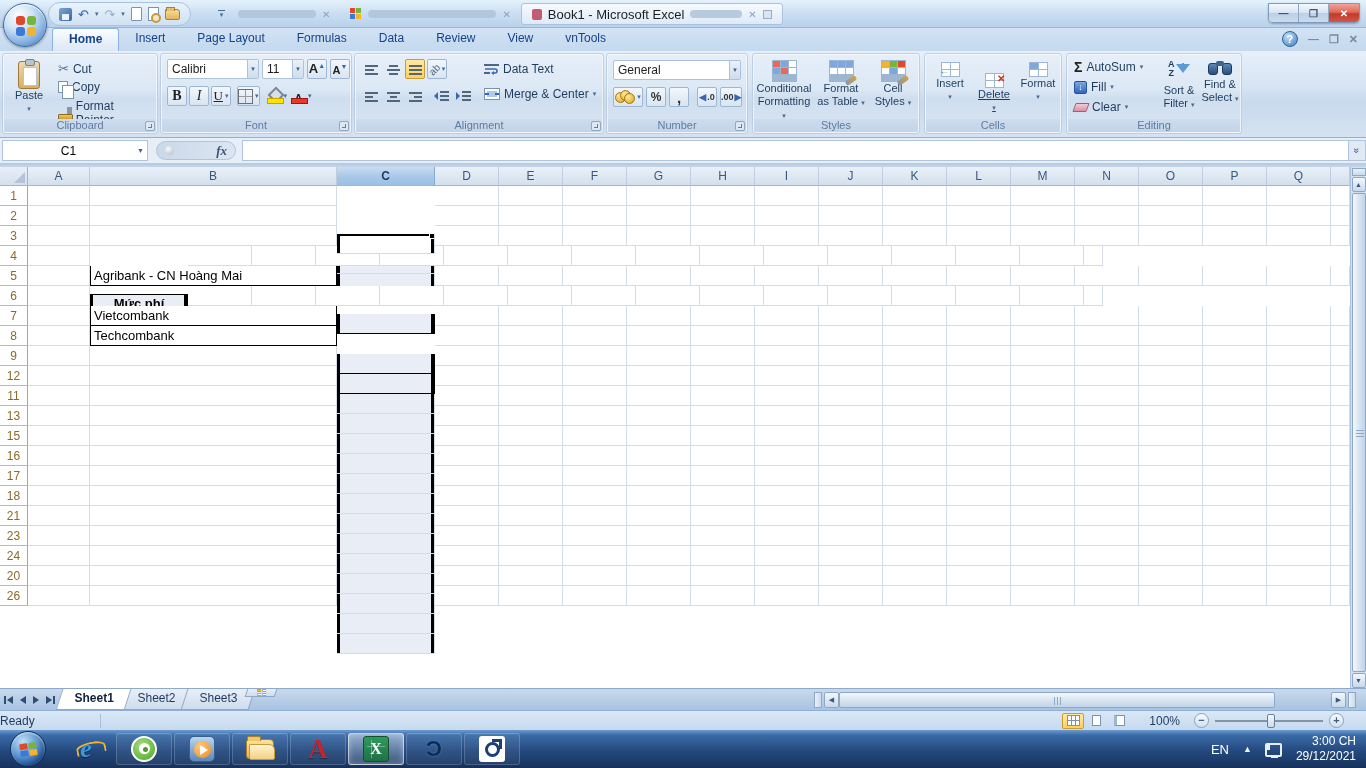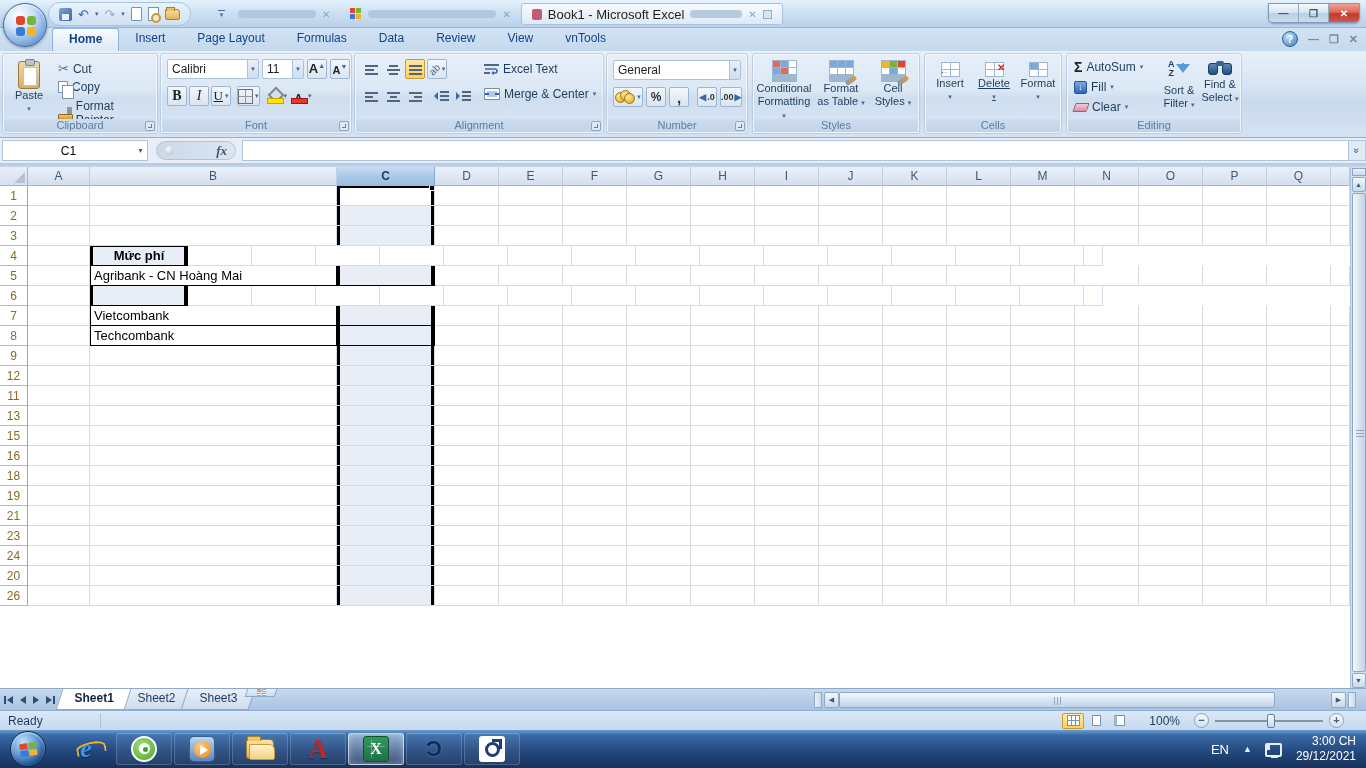--- a/index.html
+++ b/index.html
@@ -167,21 +167,21 @@
     background:linear-gradient(180deg,#EAF0F8 0%,#DEE7F2 55%,#D3DfeE 100%);
     border-right:1px solid #C0CCDC;border-bottom:1px solid #9EB6CE;}
   .col-hdr.sel{background:linear-gradient(180deg,#C9DDF2 0%,#A8C7E8 55%,#9BC0E4 100%);color:#1E3C5C;font-weight:bold;border-right:1px solid #86A9CC;}
   .grid-row{display:flex;height:20px;}
   .row-hdr{width:28px;height:20px;display:flex;align-items:center;justify-content:center;font-size:12px;color:#8A6A26;
     background:linear-gradient(180deg,#FCE3AC 0%,#F9D避 0%,#F9D287 55%,#F6C568 100%);
     border-right:1px solid #D79F3F;border-bottom:1px solid #E6B45C;overflow:hidden;}
   .cell{height:20px;border-right:1px solid #D5DBE7;border-bottom:1px solid #D5DBE7;font-size:13px;color:#000;
     padding:1px 3px 0 4px;white-space:nowrap;overflow:hidden;background:#FFF;line-height:18px;}
   .cell.bc{font-weight:bold;text-align:center;}
-  .cell.selcol{background:#E9EDF6;box-shadow:inset 3px 0 0 #000, inset -3px 0 0 #000;}
+  .cell.selcol{background:#E9EDF6;box-shadow:inset 3px 0 0 #000, inset -3px 0 0 #000;margin-top:48px;}
   .cell.selcol.active-cell{background:#FFF;box-shadow:inset 3px 0 0 #000, inset -3px 0 0 #000, inset 0 2px 0 #000;position:relative;}
   .cell.rng{border-right:1px solid #000;border-bottom:1px solid #000;}
   .cell.rng-left{box-shadow:inset 1px 0 0 #000;}
   .cell.rng-top:not(.selcol){box-shadow:inset 0 1px 0 #000;}
   .cell.rng-left.rng-top{box-shadow:inset 1px 0 0 #000, inset 0 1px 0 #000;}
   .cell.rng-top.selcol{box-shadow:inset 3px 0 0 #000, inset -3px 0 0 #000, inset 0 1px 0 #000;}
   .fillhandle{position:absolute;right:-1px;top:-1px;width:6px;height:6px;background:#000;border-left:1px solid #FFF;border-bottom:1px solid #FFF;z-index:5;}
 
   
   .vscroll{position:absolute;right:0;top:167px;width:16px;height:521px;background:#D3E0EF;border-left:1px solid #AFC4DC;display:flex;flex-direction:column;align-items:center;}
@@ -210,21 +210,21 @@
   .hscroll{position:absolute;right:8px;top:1px;display:flex;align-items:center;height:19px;}
   .hsplit{width:8px;height:16px;background:linear-gradient(90deg,#EAF1F9,#CBDAEB);border:1px solid #8FA8C6;margin:0 2px;}
   .harrow{width:15px;height:16px;background:linear-gradient(180deg,#F2F7FC,#C9D9EB);border:1px solid #8FA8C6;border-radius:2px;display:flex;align-items:center;justify-content:center;font-size:7px;color:#3C5A7E;}
   .hthumb{width:436px;height:16px;background:linear-gradient(180deg,#F4F8FC,#D4E1EF 60%,#C2D4E8);border:1px solid #8AA8C8;border-radius:2px;position:relative;}
   .hthumb::after{content:"";position:absolute;left:50%;top:4px;width:1px;height:8px;background:#8AA8C8;box-shadow:3px 0 0 #8AA8C8,-3px 0 0 #8AA8C8;}
   .htrack{width:56px;height:16px;}
 
   
   .statusbar{position:absolute;left:0;top:710px;width:1366px;height:20px;
     background:linear-gradient(180deg,#DAE8F7 0%,#C6D9EE 100%);border-top:1px solid #8FB0D4;display:flex;align-items:center;}
-  .statusbar .mode{font-size:12px;color:#1E3A5F;padding-left:8px;width:100px;}
+  .statusbar .mode{font-size:12px;color:#1E3A5F;width:100px;}
   .statusbar .sep{width:1px;height:14px;background:#A9C0D8;}
   .viewbtns{position:absolute;right:236px;display:flex;gap:1px;}
   .vb{width:22px;height:16px;border:1px solid transparent;border-radius:2px;display:flex;align-items:center;justify-content:center;}
   .vb.on{background:linear-gradient(180deg,#FFE8A6,#FFD158);border-color:#C79B3C;}
   .vb .mini{display:grid;grid-template-columns:repeat(3,3px);grid-template-rows:repeat(2,4px);gap:1px;background:#7A93B2;border:1px solid #7A93B2;}
   .vb .mini i{background:#FFF;}
   .vb .page{width:9px;height:11px;background:#FFF;border:1px solid #7A93B2;}
   .vb .pageb{width:11px;height:11px;background:#FFF;border:1px solid #7A93B2;border-left:3px solid #9DB6D2;}
   .zoomlbl{position:absolute;right:186px;font-size:12px;color:#1E3A5F;}
   .zoomslider{position:absolute;right:22px;display:flex;align-items:center;width:150px;}
@@ -520,21 +520,21 @@
       <div class="abs" style="left:126px;top:7px;">
         <div class="rbtn">
           <svg width="15" height="12">
               <g stroke="#52677E" stroke-width="2">
                 <line x1="0" y1="2" x2="15" y2="2"></line>
                 <line x1="0" y1="10" x2="6" y2="10"></line>
               </g>
               <path d="M1 6 h10 a2 2 0 0 1 0 4 h-2" fill="none" stroke="#3A68B0" stroke-width="1.6"></path>
               <path d="M10 12 l-3 -2 3 -2 Z" fill="#3A68B0"></path>
             </svg>
-          <span>Excel Text</span>
+          <span>Data Text</span>
         </div>
         <div class="rbtn" style="margin-top:9px;">
           <svg width="16" height="12">
               <rect x="0.5" y="0.5" width="15" height="11" fill="#FFF" stroke="#7A93B2"></rect>
               <rect x="3" y="3" width="10" height="6" fill="#AECBEB"></rect>
               <path d="M1 6 l4 0 M15 6 l-4 0" stroke="#2F66C0" stroke-width="2"></path>
             </svg>
           <span>Merge &amp; Center</span>
           <span class="ddown">▾</span>
         </div>
@@ -622,21 +622,21 @@
       <div class="bigbtn abs" style="left:4px;top:5px;width:42px;">
         <span class="cellico ins">
             <i></i>
             <i></i>
             <i></i>
             <i></i>
           </span>
         <span>Insert</span>
         <span class="ddown">▾</span>
       </div>
-      <div class="bigbtn abs" style="left:48px;top:5px;width:42px;text-decoration:underline;">
+      <div class="bigbtn abs" style="left:48px;top:16px;width:42px;text-decoration:underline;">
         <span class="cellico del">
             <i></i>
             <i></i>
             <i></i>
             <i></i>
           </span>
         <span>Delete</span>
         <span class="ddown">▾</span>
       </div>
       <div class="bigbtn abs" style="left:92px;top:5px;width:42px;">
@@ -1013,42 +1013,42 @@
         <div class="cell" style="width: 64px;"></div>
         <div class="cell" style="width: 64px;"></div>
         <div class="cell" style="width: 64px;"></div>
         <div class="cell" style="width: 64px;"></div>
         <div class="cell" style="width: 64px;"></div>
         <div class="cell" style="width: 64px;"></div>
         <div class="cell" style="width: 64px;"></div>
         <div class="cell" style="width: 19px;"></div>
       </div>
       <div class="grid-row">
+        <div class="row-hdr">17</div>
+        <div class="cell" style="width: 62px;"></div>
+        <div class="cell" style="width: 247px;"></div>
+        <div class="cell selcol" style="width: 98px;"></div>
+        <div class="cell" style="width: 64px;"></div>
+        <div class="cell" style="width: 64px;"></div>
+        <div class="cell" style="width: 64px;"></div>
+        <div class="cell" style="width: 64px;"></div>
+        <div class="cell" style="width: 64px;"></div>
+        <div class="cell" style="width: 64px;"></div>
+        <div class="cell" style="width: 64px;"></div>
+        <div class="cell" style="width: 64px;"></div>
+        <div class="cell" style="width: 64px;"></div>
+        <div class="cell" style="width: 64px;"></div>
+        <div class="cell" style="width: 64px;"></div>
+        <div class="cell" style="width: 64px;"></div>
+        <div class="cell" style="width: 64px;"></div>
+        <div class="cell" style="width: 64px;"></div>
+        <div class="cell" style="width: 19px;"></div>
+      </div>
+      <div class="grid-row">
         <div class="row-hdr">18</div>
-        <div class="cell" style="width: 62px;"></div>
-        <div class="cell" style="width: 247px;"></div>
-        <div class="cell selcol" style="width: 98px;"></div>
-        <div class="cell" style="width: 64px;"></div>
-        <div class="cell" style="width: 64px;"></div>
-        <div class="cell" style="width: 64px;"></div>
-        <div class="cell" style="width: 64px;"></div>
-        <div class="cell" style="width: 64px;"></div>
-        <div class="cell" style="width: 64px;"></div>
-        <div class="cell" style="width: 64px;"></div>
-        <div class="cell" style="width: 64px;"></div>
-        <div class="cell" style="width: 64px;"></div>
-        <div class="cell" style="width: 64px;"></div>
-        <div class="cell" style="width: 64px;"></div>
-        <div class="cell" style="width: 64px;"></div>
-        <div class="cell" style="width: 64px;"></div>
-        <div class="cell" style="width: 64px;"></div>
-        <div class="cell" style="width: 19px;"></div>
-      </div>
-      <div class="grid-row">
-        <div class="row-hdr">19</div>
         <div class="cell" style="width: 62px;"></div>
         <div class="cell" style="width: 247px;"></div>
         <div class="cell selcol" style="width: 98px;"></div>
         <div class="cell" style="width: 64px;"></div>
         <div class="cell" style="width: 64px;"></div>
         <div class="cell" style="width: 64px;"></div>
         <div class="cell" style="width: 64px;"></div>
         <div class="cell" style="width: 64px;"></div>
         <div class="cell" style="width: 64px;"></div>
         <div class="cell" style="width: 64px;"></div>

